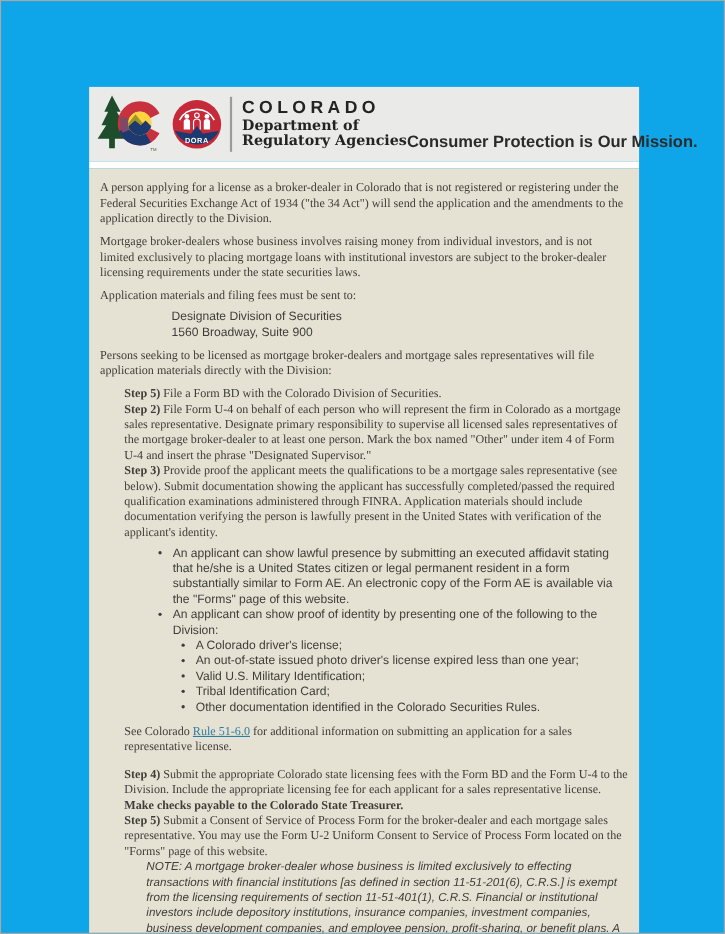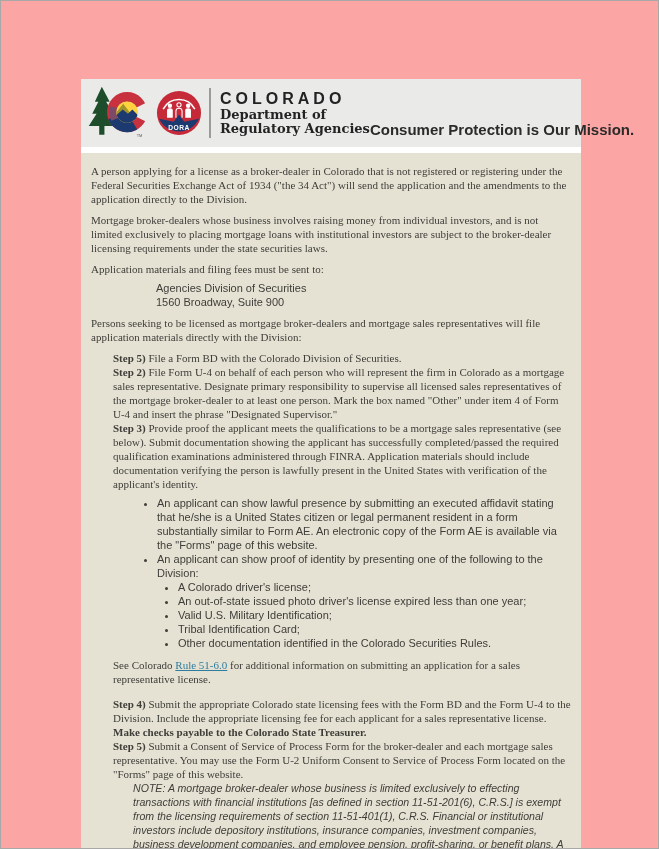--- a/index.html
+++ b/index.html
@@ -1,18 +1,18 @@
 <!DOCTYPE html>
 <html><head>
 <meta charset="utf-8">
 <style>
   html,body{margin:0;padding:0;background:#fff;}
   .page{
     width:659px;height:849px;box-sizing:border-box;position:relative;
-    background:#fca5a5;border:1px solid #a8a8a6;
+    background:#0ea5e9;border:1px solid #a8a8a6;
     font-family:"Liberation Sans",sans-serif;overflow:hidden;
   }
   .doc{position:absolute;left:80px;top:78px;width:500px;}
   .hdr{height:68px;background:#eaeae8;display:flex;align-items:center;box-sizing:border-box;padding-left:6px;}
   .hdr-divider{width:2px;height:50px;background:#9b9b99;margin:0 9px 0 7px;flex:0 0 auto;}
   .brand-col{display:flex;flex-direction:column;justify-content:center;}
   .brand-title{font-size:16px;font-weight:bold;letter-spacing:4px;color:#232323;line-height:18px;white-space:nowrap;}
   .brand-dept{font-family:"DejaVu Serif",serif;font-weight:bold;font-size:13px;line-height:14.5px;color:#232323;white-space:nowrap;}
   .mission{margin-left:auto;align-self:flex-end;margin:0 7px 9px auto;font-weight:bold;font-size:15px;color:#2b2b29;white-space:nowrap;}
   .hdr-gap{height:6px;background:#ffffff;}
@@ -101,21 +101,21 @@
 
     <div class="content">
 
       <p>A person applying for a license as a broker-dealer in Colorado that is not registered or registering under the Federal Securities Exchange Act of 1934 ("the 34 Act") will send the application and the amendments to the application directly to the Division.</p>
 
       <p>Mortgage broker-dealers whose business involves raising money from individual investors, and is not limited exclusively to placing mortgage loans with institutional investors are subject to the broker-dealer licensing requirements under the state securities laws.</p>
 
       <p class="tight">Application materials and filing fees must be sent to:</p>
 
       <div class="addr">
-        <div>Agencies Division of Securities</div>
+        <div>Designate Division of Securities</div>
         <div>1560 Broadway, Suite 900</div>
       </div>
 
       <p>Persons seeking to be licensed as mortgage broker-dealers and mortgage sales representatives will file application materials directly with the Division:</p>
 
       <div class="steps">
         <p><b class="step-label">Step 5)</b><span> File a Form BD with the Colorado Division of Securities.</span></p>
         <p><b class="step-label">Step 2)</b><span> File Form U-4 on behalf of each person who will represent the firm in Colorado as a mortgage sales representative. Designate primary responsibility to supervise all licensed sales representatives of the mortgage broker-dealer to at least one person. Mark the box named "Other" under item 4 of Form U-4 and insert the phrase "Designated Supervisor."</span></p>
         <p><b class="step-label">Step 3)</b><span> Provide proof the applicant meets the qualifications to be a mortgage sales representative (see below). Submit documentation showing the applicant has successfully completed/passed the required qualification examinations administered through FINRA. Application materials should include documentation verifying the person is lawfully present in the United States with verification of the applicant's identity.</span></p>
       </div>

